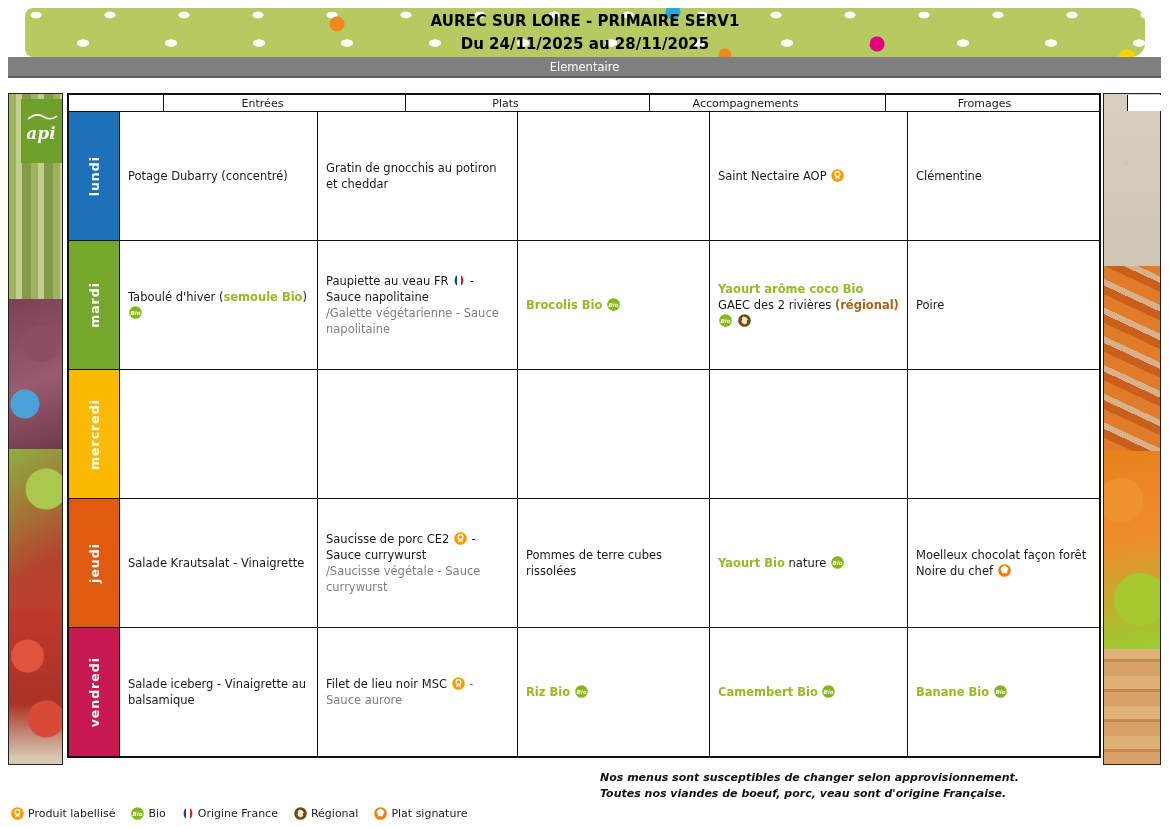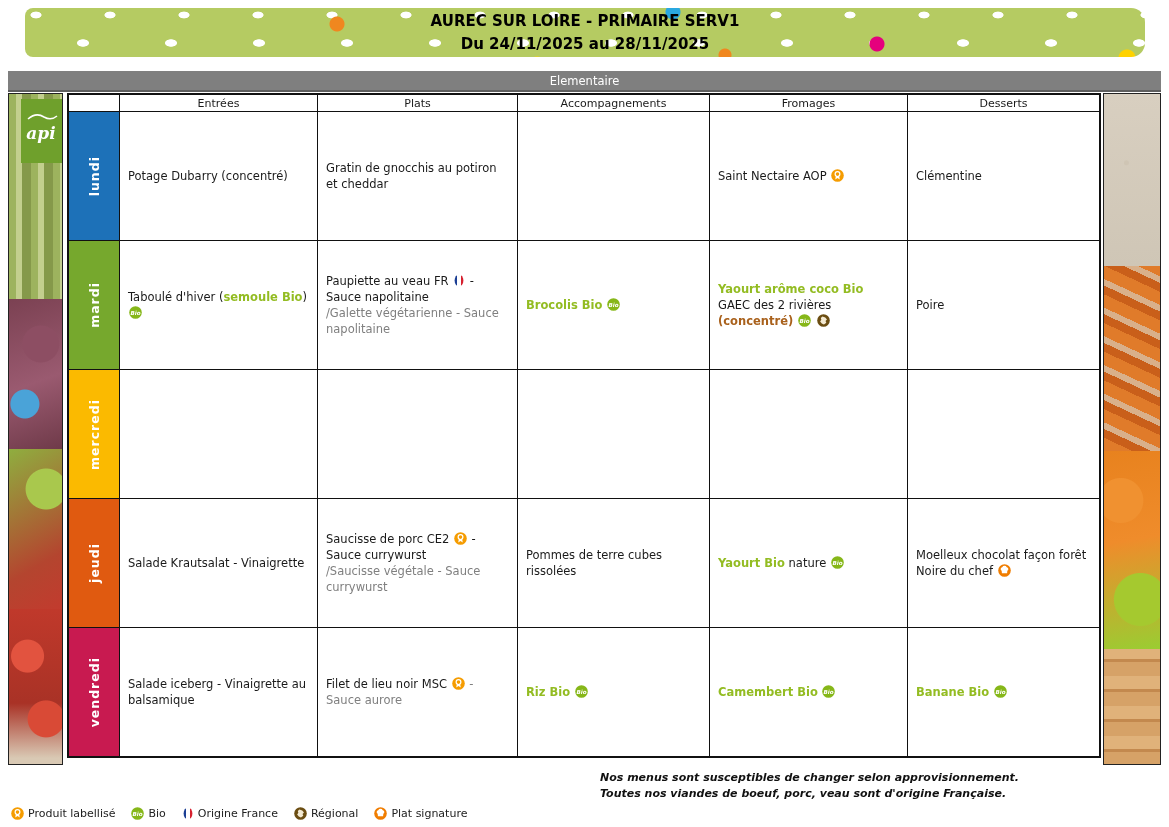--- a/index.html
+++ b/index.html
@@ -26,21 +26,21 @@
       radial-gradient(#ffffff 0 5.5px,transparent 6.5px),
       radial-gradient(#ffffff 0 5px,transparent 6px);
     background-size:auto,auto,auto,auto,auto,auto,auto,auto,auto,88px 54px,74px 46px;
     background-position:0 0,0 0,0 0,0 0,0 0,0 0,0 0,0 0,0 0,14px 8px,48px 30px;
     background-repeat:no-repeat,no-repeat,no-repeat,no-repeat,no-repeat,no-repeat,no-repeat,no-repeat,no-repeat,repeat,repeat;
     display:flex;flex-direction:column;align-items:center;justify-content:center;
   }
   .banner-title{font-size:15px;font-weight:bold;color:#000;line-height:1.5;text-align:center;}
   
   .section-bar{
-    position:absolute;left:8px;top:71px;width:1153px;height:21px;
+    position:absolute;left:8px;top:57px;width:1153px;height:21px;
     background:#7f7f7f;color:#fff;font-size:11.5px;
     display:flex;align-items:center;justify-content:center;
     border-bottom:2px solid #5e5e5e;box-sizing:border-box;
   }
   
   .strip{position:absolute;top:93px;height:672px;border:1px solid #222;box-sizing:border-box;overflow:hidden;}
   .strip-left{left:8px;width:55px;}
   .strip-right{left:1103px;width:58px;}
   .strip section{width:100%;display:block;}
   .ph-zucchini{height:205px;background:
@@ -71,21 +71,21 @@
   .api-logo{
     position:absolute;left:12px;top:5px;width:42px;height:64px;background:#6fa02c;
     display:flex;align-items:center;justify-content:center;
   }
   .api-logo svg{display:block;}
   
   .menu-table{
     position:absolute;left:67px;top:93px;width:1034px;height:665px;
     border:2px solid #111;box-sizing:border-box;background:#fff;
   }
-  .menu-header-row{display:flex;height:16px;box-sizing:border-box;}
+  .menu-header-row{display:flex;height:16px;box-sizing:border-box;gap:44px;}
   .menu-header-row .hcell{
     box-sizing:border-box;border-left:1.5px solid #111;
     font-size:11px;display:flex;align-items:center;justify-content:center;background:#fff;
   }
   .menu-header-row .day-spacer{box-sizing:border-box;background:#fff;}
   .menu-row{display:flex;height:129px;border-top:1.5px solid #111;box-sizing:border-box;}
   .day-cell,.day-spacer{width:50px;flex:0 0 50px;}
   .col-0{width:198px;flex:0 0 198px;}
   .col-1{width:200px;flex:0 0 200px;}
   .col-2{width:192px;flex:0 0 192px;}
@@ -208,21 +208,21 @@
                 </g>
               </svg></span><span> - Sauce napolitaine</span><br><span class="seg-alt">/Galette végétarienne - Sauce napolitaine</span></div>
         </div>
         <div class="menu-cell col-2">
           <div class="cell-inner"><span class="seg-bio">Brocolis Bio</span><span> </span><span class="inline-icon"><svg width="13" height="13" viewBox="0 0 12 12">
                 <circle cx="6" cy="6" r="5.8" fill="#86b719"></circle>
                 <text x="6" y="8" font-size="5.2" font-style="italic" font-weight="bold" fill="#ffffff" text-anchor="middle" font-family="DejaVu Sans, sans-serif">Bio</text>
               </svg></span></div>
         </div>
         <div class="menu-cell col-3">
-          <div class="cell-inner"><span class="seg-bio">Yaourt arôme coco Bio</span><span> GAEC des 2 rivières </span><span class="seg-regional">(concentré)</span><span> </span><span class="inline-icon"><svg width="13" height="13" viewBox="0 0 12 12">
+          <div class="cell-inner"><span class="seg-bio">Yaourt arôme coco Bio</span><span> GAEC des 2 rivières </span><span class="seg-regional">(régional)</span><span> </span><span class="inline-icon"><svg width="13" height="13" viewBox="0 0 12 12">
                 <circle cx="6" cy="6" r="5.8" fill="#86b719"></circle>
                 <text x="6" y="8" font-size="5.2" font-style="italic" font-weight="bold" fill="#ffffff" text-anchor="middle" font-family="DejaVu Sans, sans-serif">Bio</text>
               </svg></span><span> </span><span class="inline-icon"><svg width="13" height="13" viewBox="0 0 12 12">
                 <circle cx="6" cy="6" r="5.8" fill="#6b4d12"></circle>
                 <path d="M5 2.4 L7.6 3.2 L9.2 5 L7.9 6.4 L8.6 8 L6.4 9.6 L4.4 8.8 L2.9 7 L4 5.4 L3.5 3.6 Z" fill="#f4ead2"></path>
               </svg></span></div>
         </div>
         <div class="menu-cell col-4">
           <div class="cell-inner"><span>Poire</span></div>
         </div>

